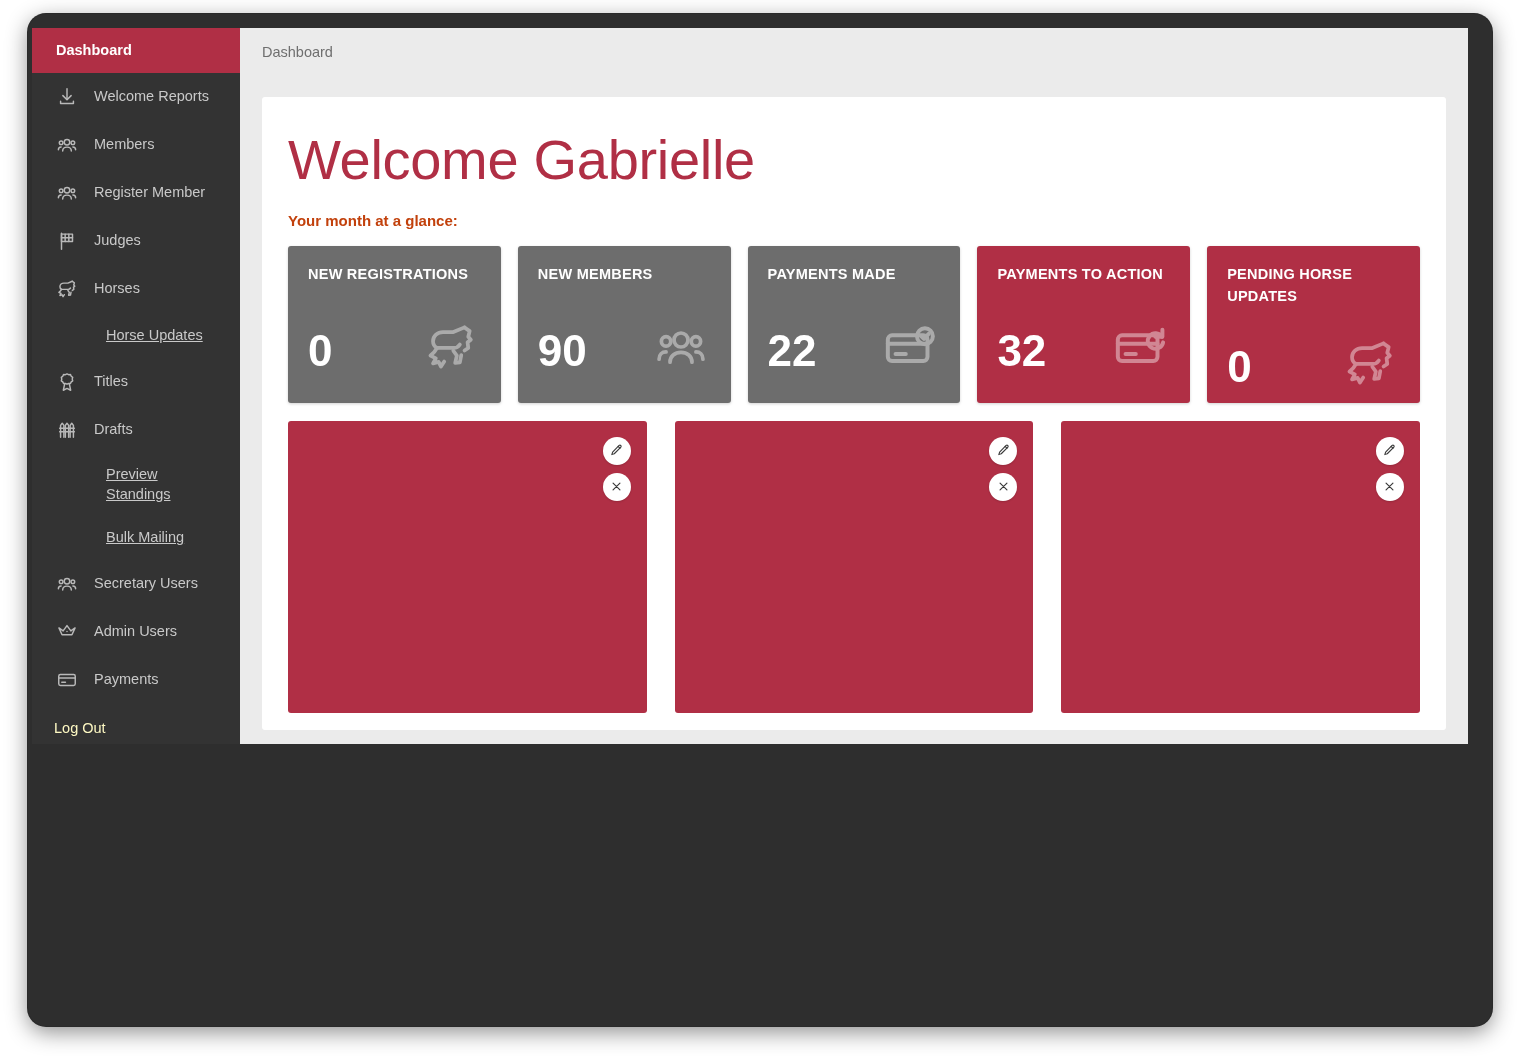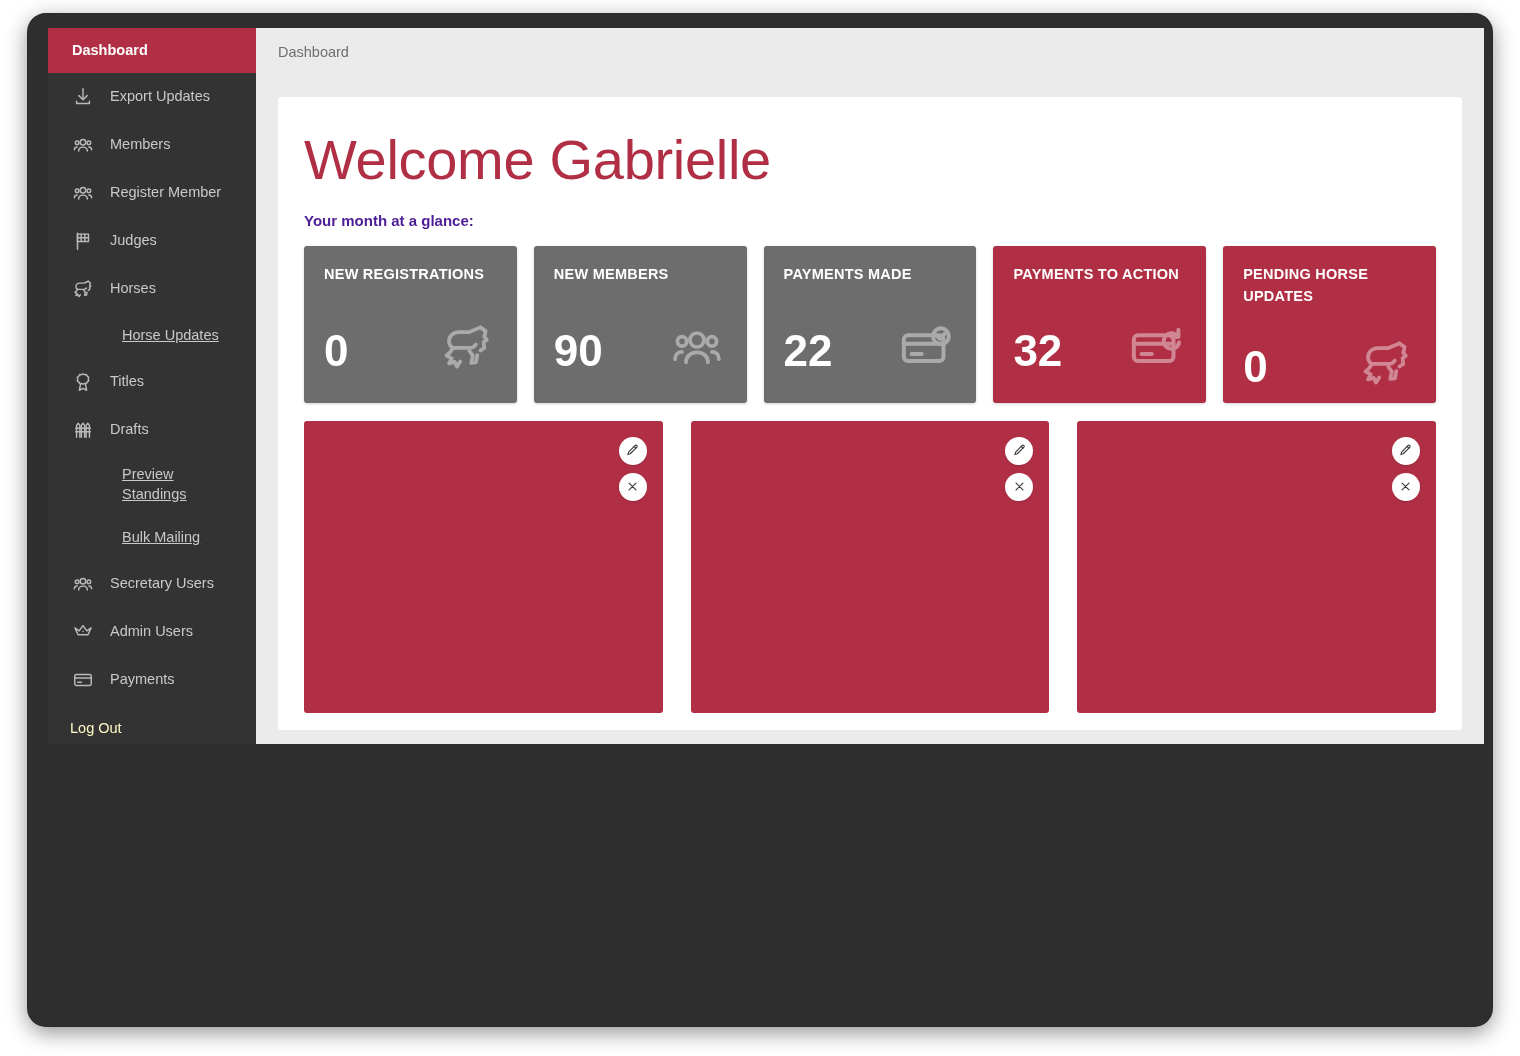--- a/index.html
+++ b/index.html
@@ -15,21 +15,21 @@
     position: absolute;
     left: 28px; top: 14px;
     width: 1464px; height: 1012px;
     background: #2e2e2e;
     border-radius: 18px;
     box-shadow: 0 0 0 1px #2a2a2a, 0 6px 22px rgba(0,0,0,0.45);
     overflow: hidden;
   }
   #window-inner {
     position: absolute;
-    left: 20px; top: 14px;
+    left: 4px; top: 14px;
     width: 1436px; height: 716px;
     display: flex;
     background: #ebebeb;
     overflow: hidden;
   }
 
   
   #sidebar {
     width: 208px;
     background: #333333;
@@ -97,21 +97,21 @@
     color: #b02f45;
     font-size: 56px;
     font-weight: 400;
     letter-spacing: -0.3px;
     line-height: 1.05;
   }
   #glance-label {
     margin-top: 22px;
     font-size: 15px;
     font-weight: 700;
-    color: #4c1d95;
+    color: #c2410c;
   }
 
   
   #stats-row {
     display: flex;
     gap: 17px;
     margin-top: 17px;
   }
   .stat-card {
     flex: 1 1 0;
@@ -210,21 +210,21 @@
             <span class="nav-label">Dashboard</span>
           </li>
           <li class="nav-item">
             <span class="nav-icon">
               <svg width="22" height="22" viewBox="0 0 24 24" fill="none" stroke="currentColor" stroke-width="1.6" stroke-linecap="round" stroke-linejoin="round">
                 <path d="M12 3v11"></path>
                 <path d="M7.5 10.5 12 15l4.5-4.5"></path>
                 <path d="M5 16.5V19h14v-2.5"></path>
               </svg>
             </span>
-            <span class="nav-label">Export Updates</span>
+            <span class="nav-label">Welcome Reports</span>
           </li>
           <li class="nav-item">
             <span class="nav-icon">
               <svg width="22" height="22" viewBox="0 0 24 24" fill="none" stroke="currentColor" stroke-width="1.6" stroke-linecap="round" stroke-linejoin="round">
                 <circle cx="12" cy="9" r="3"></circle>
                 <circle cx="5.6" cy="9.6" r="2"></circle>
                 <circle cx="18.4" cy="9.6" r="2"></circle>
                 <path d="M7.3 18.5c0-2.6 2.1-4.2 4.7-4.2s4.7 1.6 4.7 4.2"></path>
                 <path d="M2.6 17.2c0-2 1.3-3.1 3-3.1"></path>
                 <path d="M21.4 17.2c0-2-1.3-3.1-3-3.1"></path>

